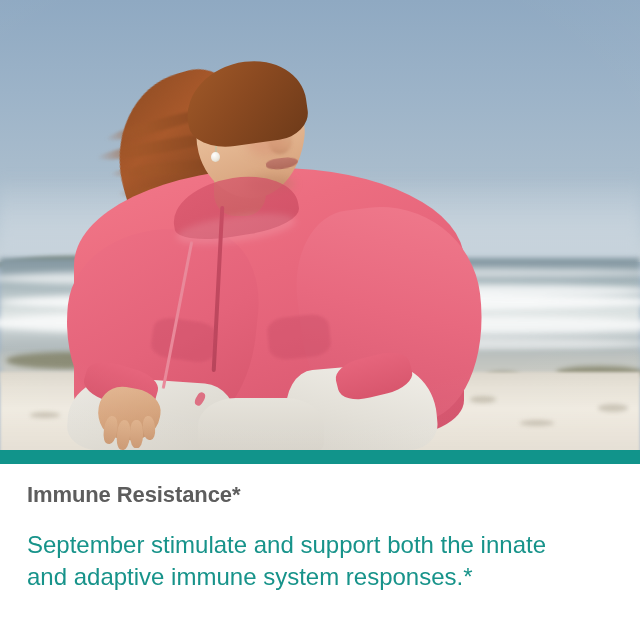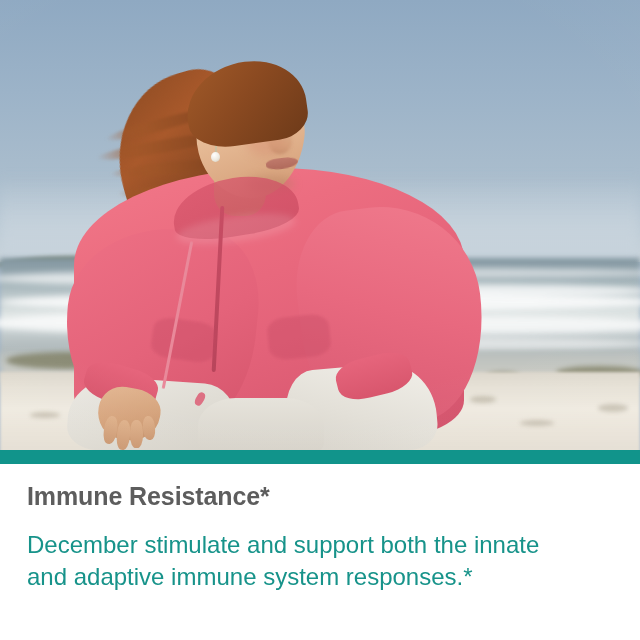--- a/index.html
+++ b/index.html
@@ -402,21 +402,21 @@
     height: 176px;
     background: #ffffff;
     padding: 0;
   }
   .headline {
     position: absolute;
     left: 27px;
     top: 18px;
     margin: 0;
     font-family: "Liberation Sans", sans-serif;
-    font-size: 25px;
+    font-size: 22px;
     font-weight: bold;
     letter-spacing: -0.1px;
     color: #5d5d5d;
     white-space: nowrap;
   }
   .subcopy {
     position: absolute;
     left: 27px;
     top: 65px;
     width: 540px;
@@ -526,16 +526,16 @@
       <div class="finger f4"></div>
     </div>
 
     <div class="photo-soft"></div>
   </div>
 
   <div class="divider"></div>
 
   <div class="textblock">
     <h2 class="headline">Immune Resistance*</h2>
-    <p class="subcopy">December stimulate and support both the innate and adaptive immune system responses.*</p>
+    <p class="subcopy">September stimulate and support both the innate and adaptive immune system responses.*</p>
   </div>
 
 </div>
 
 </body></html>

